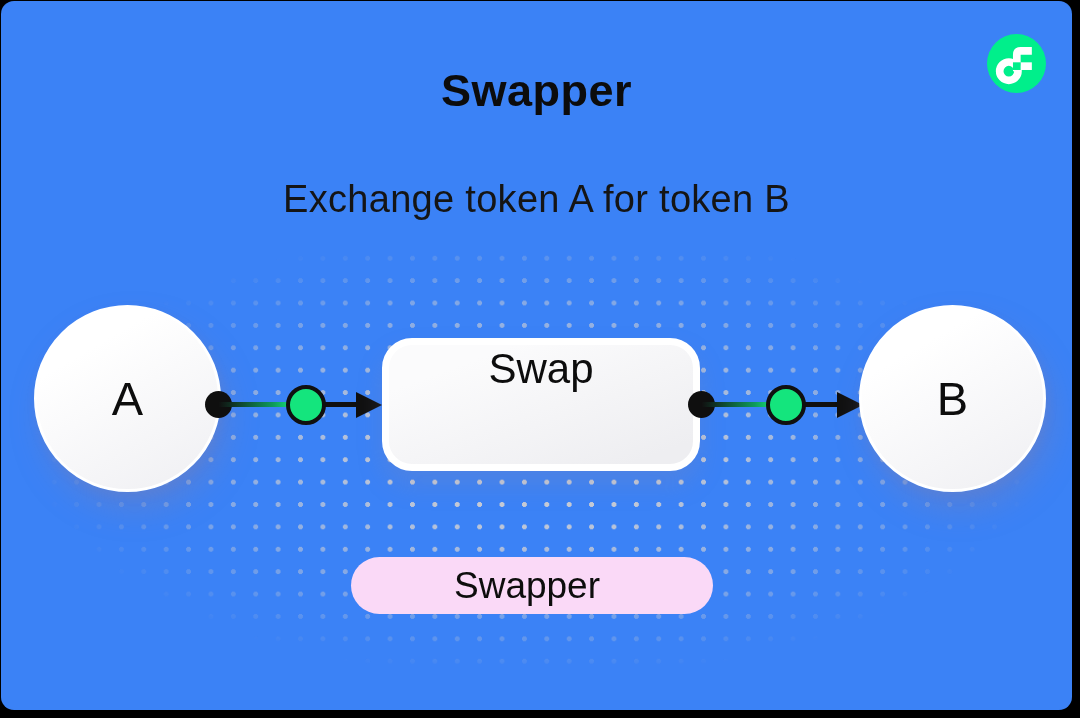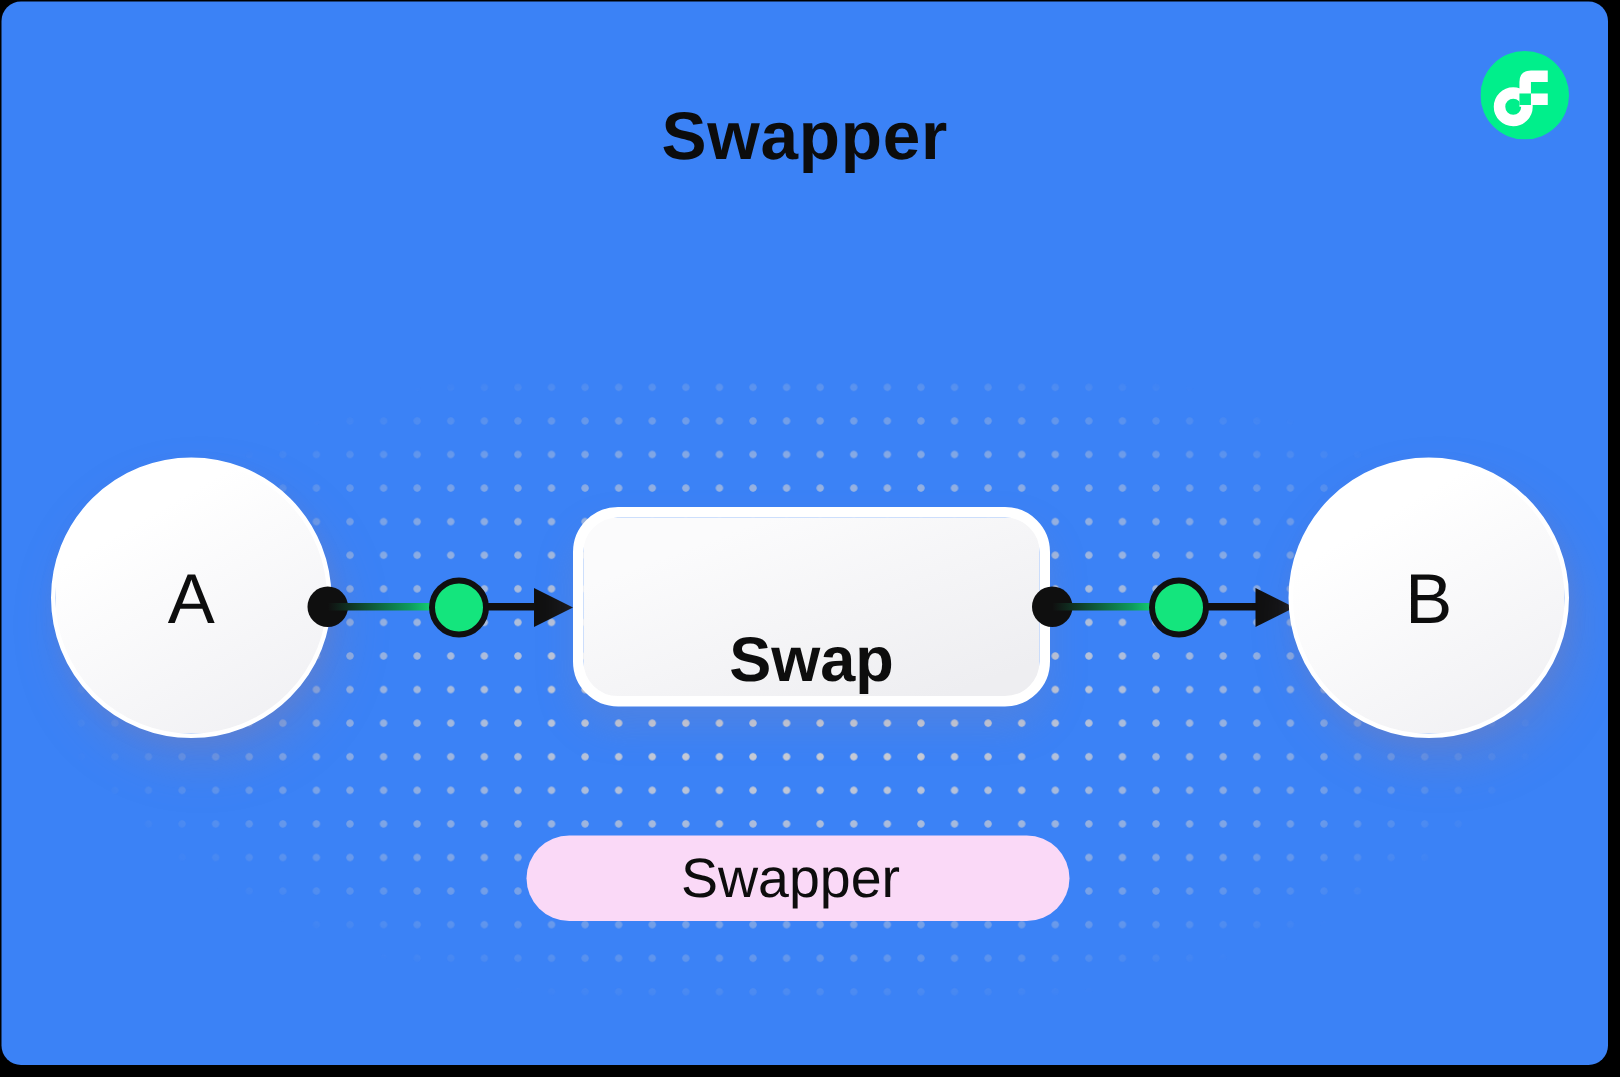--- a/index.html
+++ b/index.html
@@ -33,22 +33,22 @@
           box-shadow: 7px 18px 30px rgba(125,125,175,.35), 2px 5px 10px rgba(125,125,175,.18);
           display:flex; align-items:center; justify-content:center;
           font-size:47px; font-weight:500; color:#0d0d0d; }
   .node-a { left:33px;  top:304px; }
   .node-b { left:858px; top:304px; }
 
   .swap-box { position:absolute; left:381px; top:337px; width:318px; height:133px;
               border-radius:30px; border:7px solid #ffffff;
               background:linear-gradient(160deg,#fbfbfc 20%,#eeeef1 90%);
               box-shadow: 0 14px 24px rgba(130,130,175,.25);
-              display:flex; align-items:flex-end; justify-content:center;
-              font-size:42px; font-weight:700; color:#0d0d0d; }
+              display:flex; align-items:flex-start; justify-content:center;
+              font-size:42px; font-weight:400; color:#0d0d0d; }
 
   
   .dot { position:absolute; width:27px; height:27px; border-radius:50%;
          background:#0f0f0f; top:390px; }
   .dot-1 { left:204px; } .dot-2 { left:687px; }
   .line { position:absolute; height:5px; top:401px;
           background:linear-gradient(90deg,#101010 0%, #0e9a5b 36%, #19e57d 50%,
                                      #101010 64%, #101010 100%); }
   .line-1 { left:218px; width:150px; }
   .line-2 { left:701px; width:146px; }
@@ -79,20 +79,21 @@
 
   <svg class="logo" viewBox="0 0 100 100">
     <circle cx="50" cy="50" r="50" fill="#00EF8B"></circle>
     <circle cx="37" cy="63" r="15.5" fill="none" stroke="#ffffff" stroke-width="13"></circle>
     <path d="M44 63 V35 Q44 22 57 22 H76 V35 H57 V63 Z" fill="#ffffff"></path>
     <rect x="57" y="48" width="19" height="13" fill="#ffffff"></rect>
     <rect x="44" y="48" width="13" height="13" fill="#00EF8B"></rect>
   </svg>
 
   <div class="title">Swapper</div>
+  <div class="subtitle">Exchange token A for token B</div>
 
   <div class="node node-a">
     <span>A</span>
   </div>
 
   <div class="dot dot-1"></div>
   <div class="line line-1"></div>
   <div class="green-dot green-dot-1"></div>
   <div class="arrowhead arrowhead-1"></div>
 

